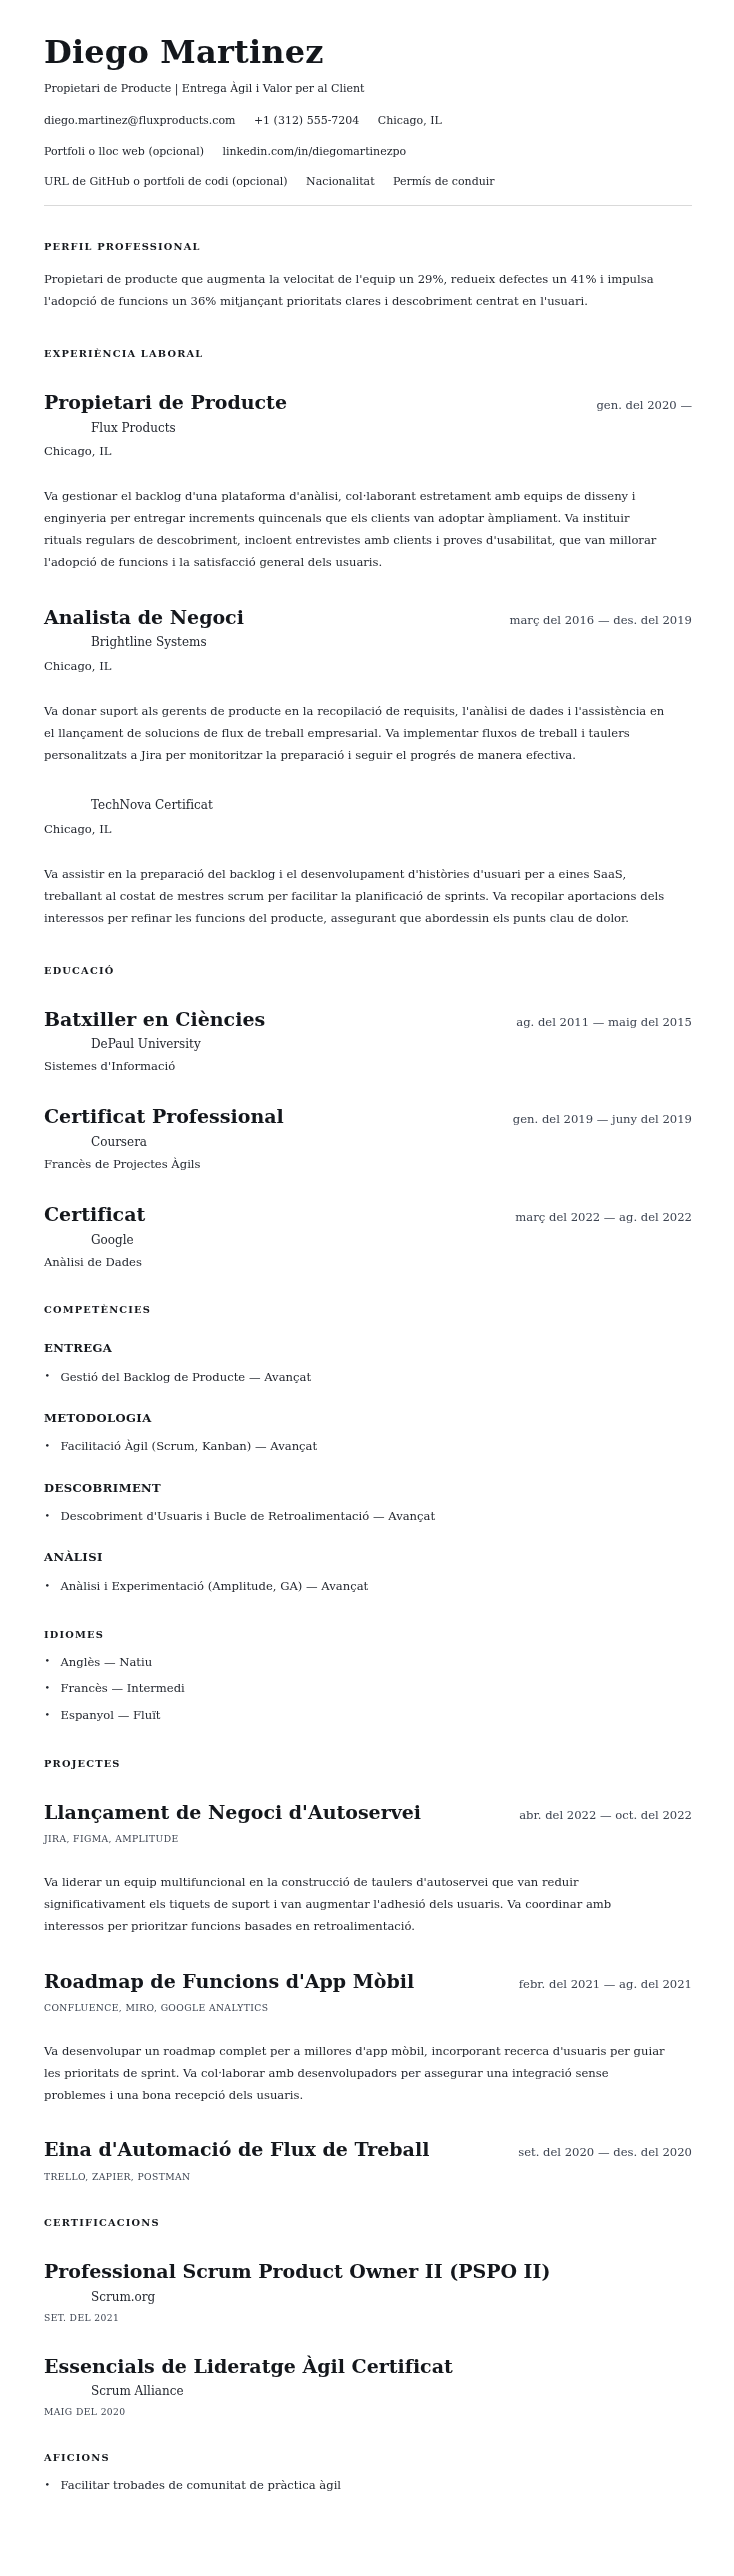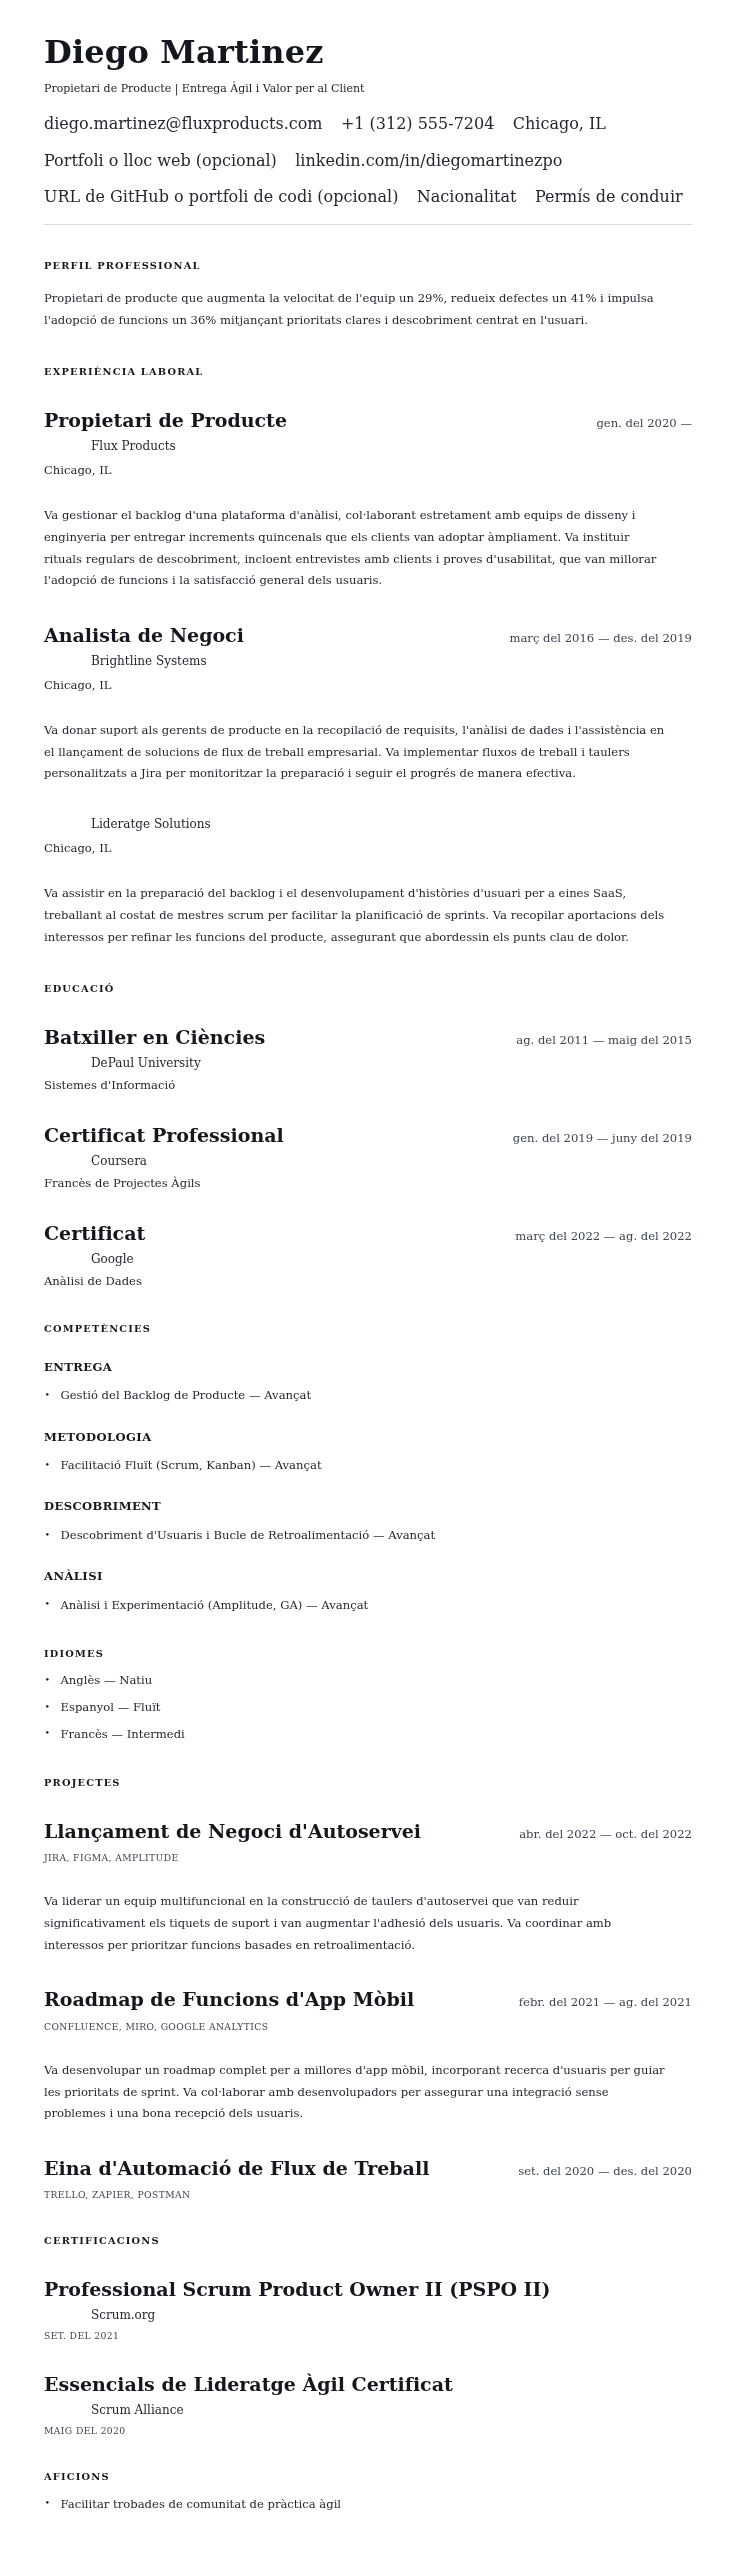--- a/index.html
+++ b/index.html
@@ -7,21 +7,21 @@
   .page {
     width:734px; min-height:2576px; margin:0 auto;
     padding:35px 42px 49px 44px;
     font-family:"DejaVu Serif","Liberation Serif",serif;
     color:#1e222a; background:#fff;
   }
   
   .name { font-size:32px; font-weight:700; line-height:1.12; letter-spacing:0.2px; color:#14171c; }
   .tagline { font-size:11px; margin-top:11px; color:#20242c; }
   .contact { margin-top:19.6px; }
-  .contact-row { display:flex; gap:18.4px; font-size:16px; color:#23272f; margin-bottom:16.5px; line-height:1.25; flex-wrap:wrap; }
+  .contact-row { display:flex; gap:18.4px; font-size:11px; color:#23272f; margin-bottom:16.5px; line-height:1.25; flex-wrap:wrap; }
   .rule { border:none; border-top:1.2px solid #d9d9d9; margin-top:3.7px; }
   
   section { margin-top:35px; }
   .sec-h {
     font-size:9.8px; font-weight:700; letter-spacing:1.2px;
     color:#15181d; text-transform:uppercase;
   }
   .profile-text { margin-top:17px; font-size:11.6px; line-height:1.88; max-width:618px; }
   
   .entry { margin-top:32px; }
@@ -99,21 +99,21 @@
       <div class="entry-head">
         <h3 class="entry-title">Analista de Negoci</h3>
         <span class="entry-date">març del 2016 — des. del 2019</span>
       </div>
       <div class="entry-org">Brightline Systems</div>
       <div class="entry-loc">Chicago, IL</div>
       <p class="entry-desc">Va donar suport als gerents de producte en la recopilació de requisits, l'anàlisi de dades i l'assistència en el llançament de solucions de flux de treball empresarial. Va implementar fluxos de treball i taulers personalitzats a Jira per monitoritzar la preparació i seguir el progrés de manera efectiva.</p>
     </div>
 
     <div class="entry">
-      <div class="entry-org">Lideratge Solutions</div>
+      <div class="entry-org">TechNova Certificat</div>
       <div class="entry-loc">Chicago, IL</div>
       <p class="entry-desc">Va assistir en la preparació del backlog i el desenvolupament d'històries d'usuari per a eines SaaS, treballant al costat de mestres scrum per facilitar la planificació de sprints. Va recopilar aportacions dels interessos per refinar les funcions del producte, assegurant que abordessin els punts clau de dolor.</p>
     </div>
   </section>
 
   <section>
     <h2 class="sec-h">EDUCACIÓ</h2>
 
     <div class="entry">
       <div class="entry-head">
@@ -148,43 +148,43 @@
 
     <div class="skill-group">
       <h4 class="skill-group-h">ENTREGA</h4>
       <ul class="plain">
           <li>Gestió del Backlog de Producte — Avançat</li>
         </ul>
     </div>
     <div class="skill-group">
       <h4 class="skill-group-h">METODOLOGIA</h4>
       <ul class="plain">
-          <li>Facilitació Fluït (Scrum, Kanban) — Avançat</li>
+          <li>Facilitació Àgil (Scrum, Kanban) — Avançat</li>
         </ul>
     </div>
     <div class="skill-group">
       <h4 class="skill-group-h">DESCOBRIMENT</h4>
       <ul class="plain">
           <li>Descobriment d'Usuaris i Bucle de Retroalimentació — Avançat</li>
         </ul>
     </div>
     <div class="skill-group">
       <h4 class="skill-group-h">ANÀLISI</h4>
       <ul class="plain">
           <li>Anàlisi i Experimentació (Amplitude, GA) — Avançat</li>
         </ul>
     </div>
   </section>
 
   <section>
     <h2 class="sec-h">IDIOMES</h2>
     <ul class="plain">
       <li>Anglès — Natiu</li>
+      <li>Francès — Intermedi</li>
       <li>Espanyol — Fluït</li>
-      <li>Francès — Intermedi</li>
     </ul>
   </section>
 
   <section>
     <h2 class="sec-h">PROJECTES</h2>
 
     <div class="entry">
       <div class="entry-head">
         <h3 class="entry-title">Llançament de Negoci d'Autoservei</h3>
         <span class="entry-date">abr. del 2022 — oct. del 2022</span>

